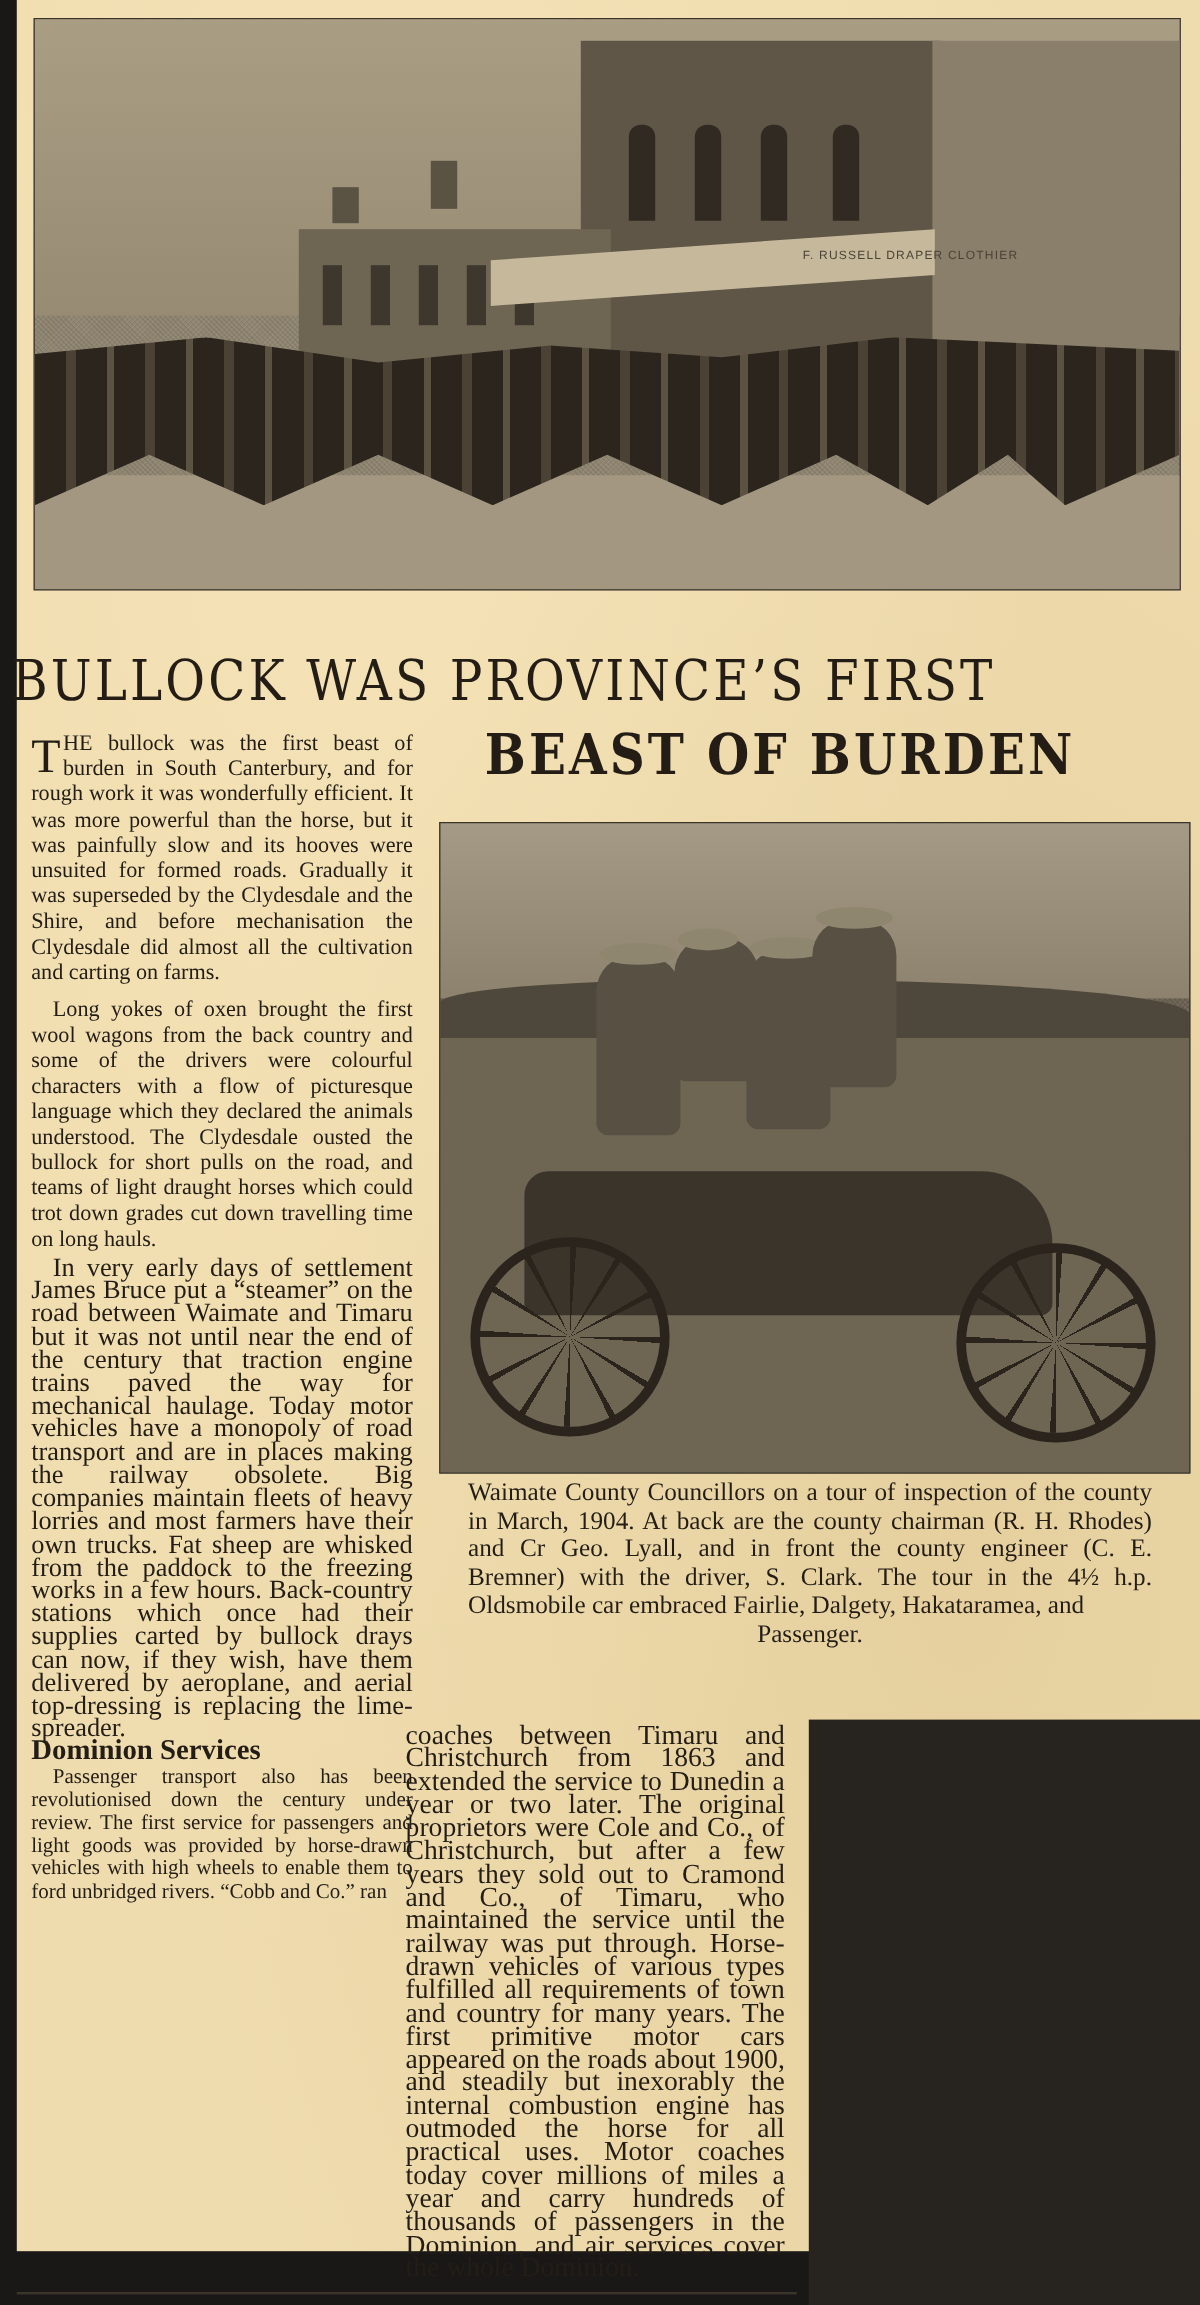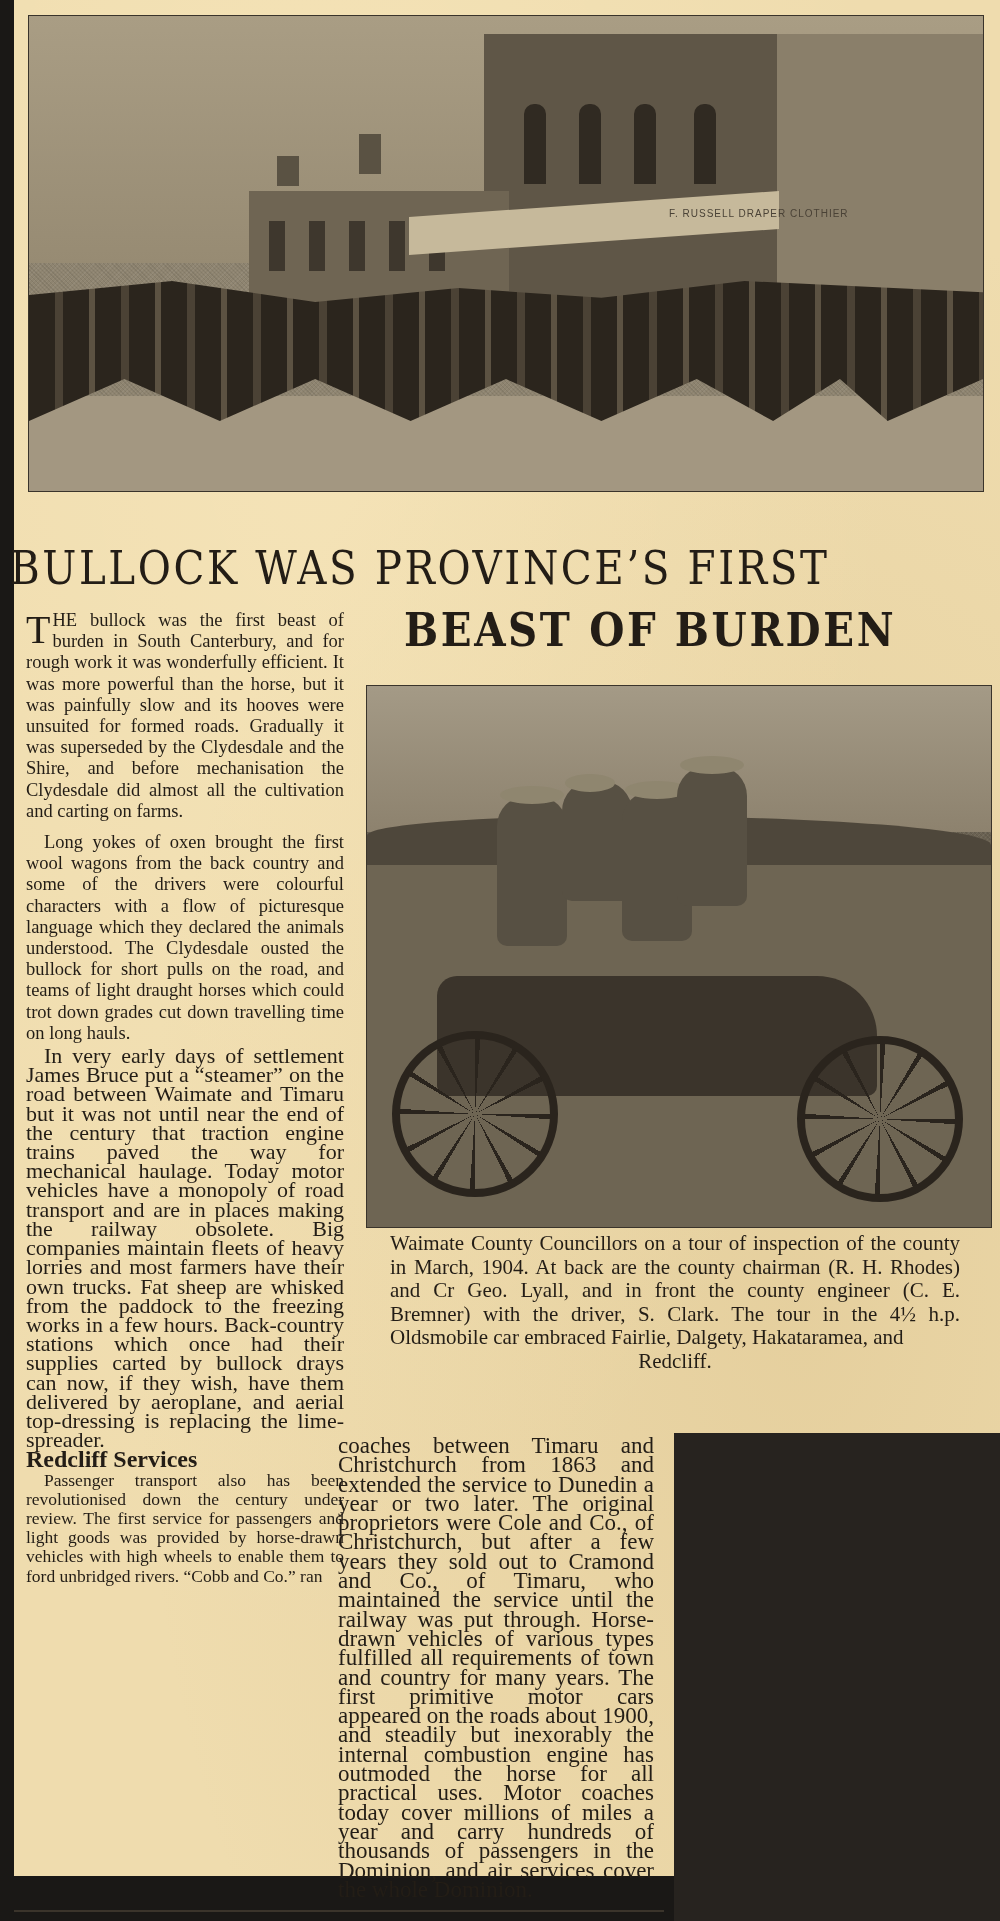--- a/index.html
+++ b/index.html
@@ -126,21 +126,21 @@
 
   <h1 class="headline-1" style="margin:0">BULLOCK WAS PROVINCE’S FIRST</h1>
   <h1 class="headline-2" style="margin:0">BEAST OF BURDEN</h1>
 
   <div class="col col-left">
     <p class="first">
       <span class="dropcap">T</span><span>HE bullock was the first beast of burden in South Canterbury, and for rough work it was wonderfully efficient. It was more powerful than the horse, but it was painfully slow and its hooves were unsuited for formed roads. Gradually it was superseded by the Clydesdale and the Shire, and before mechanisation the Clydesdale did almost all the cultivation and carting on farms.</span>
     </p>
     <p style="margin-top:10px">Long yokes of oxen brought the first wool wagons from the back country and some of the drivers were colourful characters with a flow of picturesque language which they declared the animals understood. The Clydesdale ousted the bullock for short pulls on the road, and teams of light draught horses which could trot down grades cut down travelling time on long hauls.</p>
     <p class="sec3" style="margin-top:2px">In very early days of settlement James Bruce put a “steamer” on the road between Waimate and Timaru but it was not until near the end of the century that traction engine trains paved the way for mechanical haulage. Today motor vehicles have a monopoly of road transport and are in places making the railway obsolete. Big companies maintain fleets of heavy lorries and most farmers have their own trucks. Fat sheep are whisked from the paddock to the freezing works in a few hours. Back-country stations which once had their supplies carted by bullock drays can now, if they wish, have them delivered by aeroplane, and aerial top-dressing is replacing the lime-spreader.</p>
-    <p class="subhead">Redcliff Services</p>
+    <p class="subhead">Dominion Services</p>
     <p class="sec4">Passenger transport also has been revolutionised down the century under review. The first service for passengers and light goods was provided by horse-drawn vehicles with high wheels to enable them to ford unbridged rivers. “Cobb and Co.” ran</p>
   </div>
 
   <div class="photo photo-car" title="Four men seated in an early open motor car in a field">
     <div class="sky"></div>
     <div class="trees"></div>
     <div class="field"></div>
     <div class="person" style="left:130px;top:110px"></div>
     <div class="hat" style="left:133px;top:100px"></div>
     <div class="person" style="left:195px;top:95px;height:120px"></div>
@@ -149,21 +149,21 @@
     <div class="hat" style="left:258px;top:95px"></div>
     <div class="person" style="left:310px;top:80px;height:140px"></div>
     <div class="hat" style="left:313px;top:70px"></div>
     <div class="body"></div>
     <div class="wheel" style="left:25px;top:345px"></div>
     <div class="wheel" style="left:430px;top:350px"></div>
   </div>
 
   <div class="caption-car">
     <span>Waimate County Councillors on a tour of inspection of the county in March, 1904. At back are the county chairman (R. H. Rhodes) and Cr Geo. Lyall, and in front the county engineer (C. E. Bremner) with the driver, S. Clark. The tour in the 4½ h.p. Oldsmobile car embraced Fairlie, Dalgety, Hakataramea, and</span>
-    <span class="last">Redcliff.</span>
+    <span class="last">Passenger.</span>
   </div>
 
   <div class="col col-mid">
     <p>coaches between Timaru and Christchurch from 1863 and extended the service to Dunedin a year or two later. The original proprietors were Cole and Co., of Christchurch, but after a few years they sold out to Cramond and Co., of Timaru, who maintained the service until the railway was put through. Horse-drawn vehicles of various types fulfilled all requirements of town and country for many years. The first primitive motor cars appeared on the roads about 1900, and steadily but inexorably the internal combustion engine has outmoded the horse for all practical uses. Motor coaches today cover millions of miles a year and carry hundreds of thousands of passengers in the Dominion, and air services cover the whole Dominion.</p>
   </div>
 
   <div class="dark-block"></div>
   <div class="rule-bottom"></div>
 </div>
 

